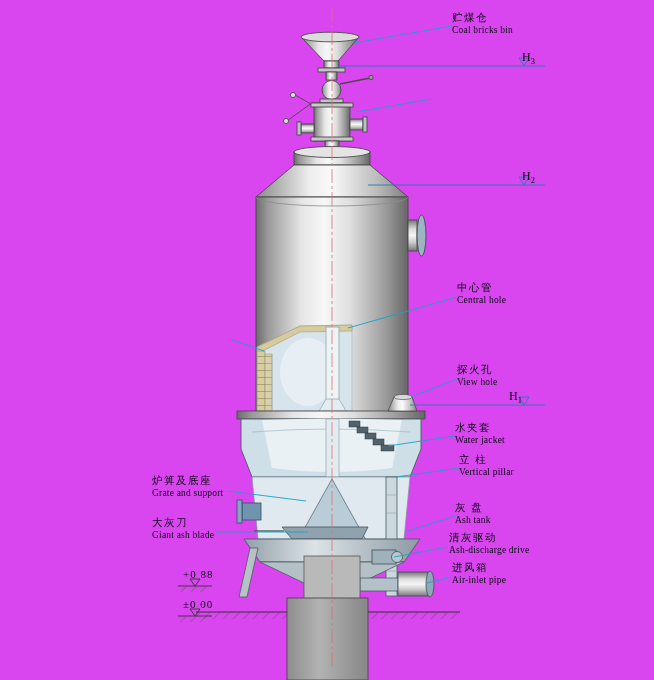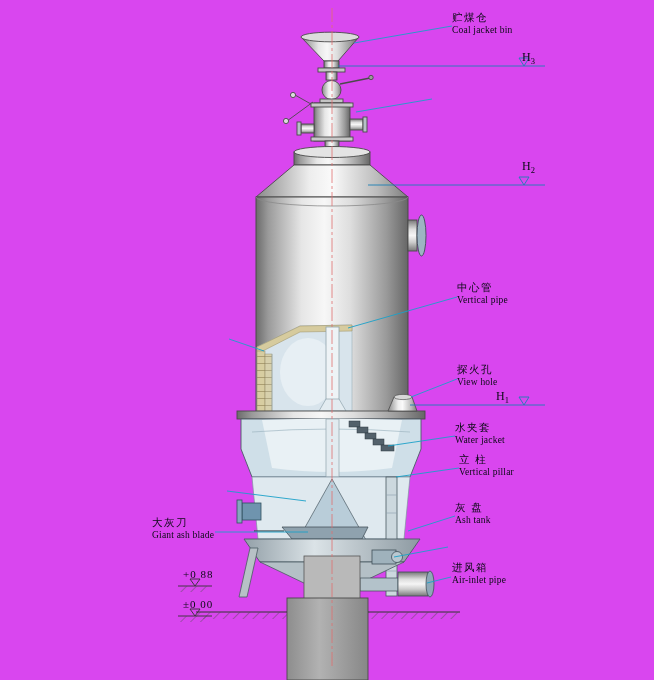--- a/index.html
+++ b/index.html
@@ -241,51 +241,59 @@
     <path d="M451,577 L427,583"></path>
   </g>
 
   <g>
     <line x1="332" y1="8" x2="332" y2="668" stroke="#e07070" stroke-width="0.8" stroke-dasharray="14 3 3 3"></line>
   </g>
 </svg>
 
 <div class="label" style="left:452px;top:11px">
   <div class="zh">贮煤仓</div>
-  <div class="en">Coal jacket bin</div>
+  <div class="en">Coal bricks bin</div>
 </div>
 <div class="label" style="left:457px;top:281px">
   <div class="zh">中心管</div>
-  <div class="en">Vertical pipe</div>
+  <div class="en">Central hole</div>
 </div>
 <div class="label" style="left:457px;top:363px">
   <div class="zh">探火孔</div>
   <div class="en">View hole</div>
 </div>
 <div class="label" style="left:455px;top:421px">
   <div class="zh">水夹套</div>
   <div class="en">Water jacket</div>
 </div>
 <div class="label" style="left:459px;top:453px">
   <div class="zh">立 柱</div>
   <div class="en">Vertical pillar</div>
 </div>
+<div class="label" style="left:152px;top:474px">
+  <div class="zh">炉箅及底座</div>
+  <div class="en">Grate and support</div>
+</div>
 <div class="label" style="left:455px;top:501px">
   <div class="zh">灰 盘</div>
   <div class="en">Ash tank</div>
 </div>
 <div class="label" style="left:152px;top:516px">
   <div class="zh">大灰刀</div>
   <div class="en">Giant ash blade</div>
 </div>
+<div class="label" style="left:449px;top:531px">
+  <div class="zh">清灰驱动</div>
+  <div class="en">Ash-discharge drive</div>
+</div>
 <div class="label" style="left:452px;top:561px">
   <div class="zh">进风箱</div>
   <div class="en">Air-inlet pipe</div>
 </div>
 
 <div class="hlabel" style="left:522px;top:50px"><span>H</span><sub>3</sub></div>
-<div class="hlabel" style="left:522px;top:159px"><span>H</span><sub>2</sub></div>
-<div class="hlabel" style="left:496px;top:389px"><span>H</span><sub>1</sub></div>
+<div class="hlabel" style="left:522px;top:169px"><span>H</span><sub>2</sub></div>
+<div class="hlabel" style="left:509px;top:389px"><span>H</span><sub>1</sub></div>
 
 <div class="datum" style="left:183px;top:568px">+0 88</div>
 <div class="datum" style="left:183px;top:598px">±0 00</div>
 
 </div>
 
 </body></html>

